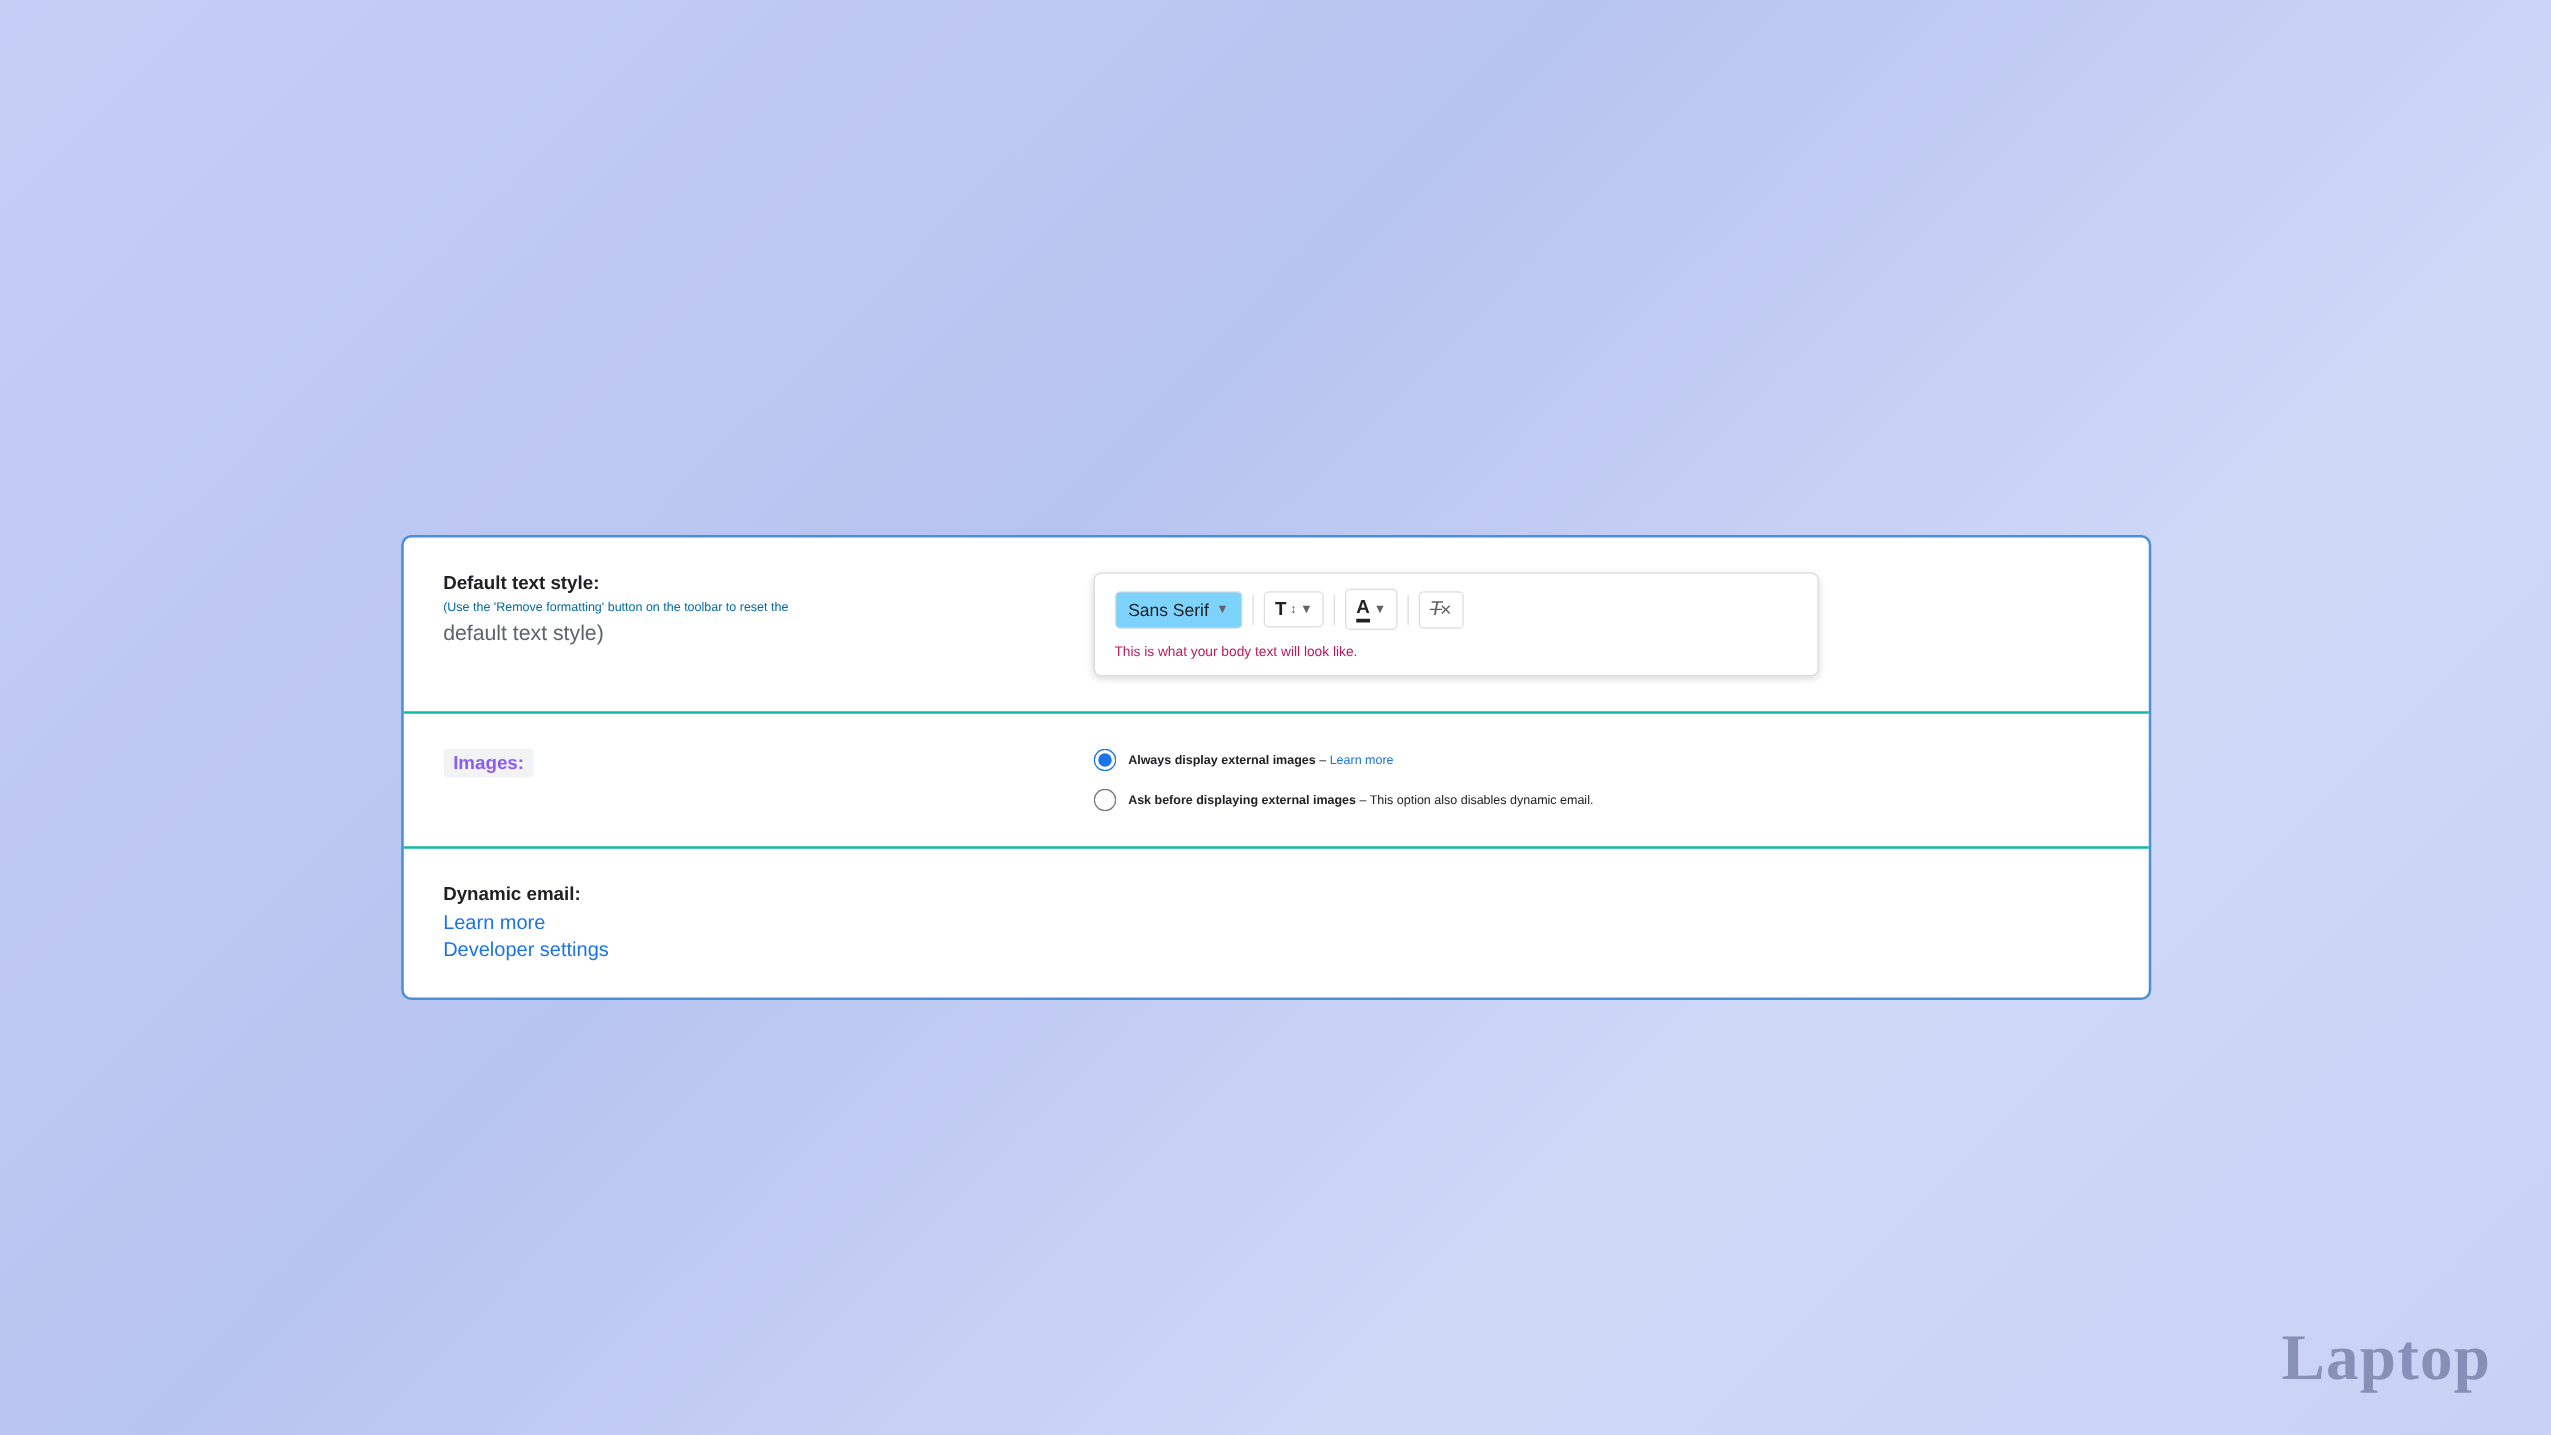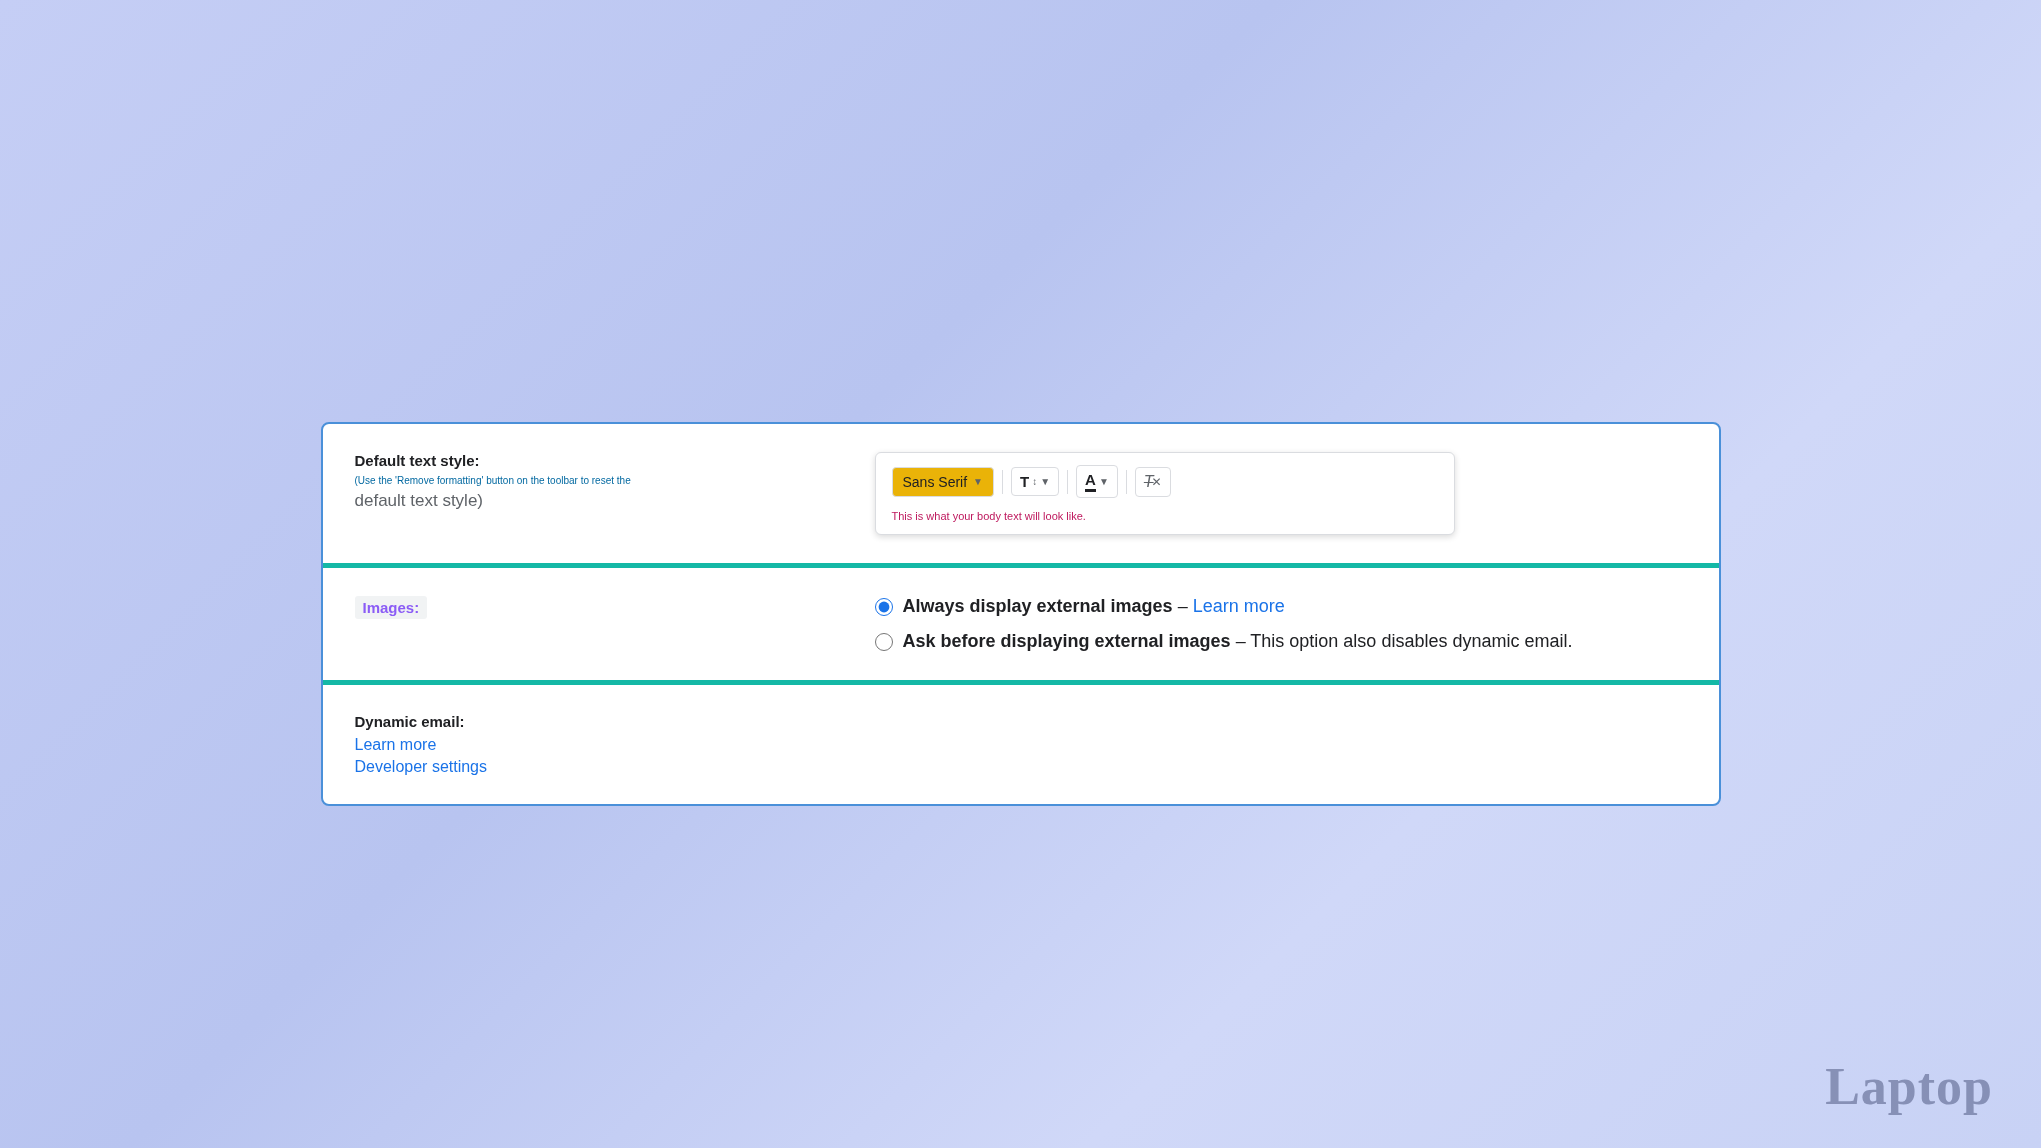--- a/index.html
+++ b/index.html
@@ -26,21 +26,21 @@
       width: 1400px;
       padding: 0;
       position: relative;
       margin-top: 80px;
     }
 
     .settings-row {
       display: flex;
       align-items: flex-start;
       padding: 28px 32px;
-      border-bottom: 5px solid #14b8a6;
+      border-bottom: 2px solid #14b8a6;
       position: relative;
     }
 
     .settings-row:last-child {
       border-bottom: none;
       flex-direction: column;
     }
 
     .settings-label {
       width: 520px;
@@ -91,21 +91,21 @@
     .font-selector {
       display: flex;
       align-items: center;
       gap: 6px;
       padding: 6px 10px;
       border: 1px solid #dadce0;
       border-radius: 4px;
       font-size: 14px;
       color: #202124;
       cursor: pointer;
-      background: #eab308;
+      background: #7dd3fc;
     }
 
     .font-selector .dropdown-arrow {
       font-size: 10px;
       color: #5f6368;
     }
 
     .toolbar-divider {
       width: 1px;
       height: 24px;
@@ -176,21 +176,21 @@
 
     .radio-input {
       width: 18px;
       height: 18px;
       cursor: pointer;
       accent-color: #1a73e8;
       flex-shrink: 0;
     }
 
     .radio-label {
-      font-size: 18px;
+      font-size: 10px;
       color: #202124;
     }
 
     .radio-label strong {
       font-weight: 700;
     }
 
     .link-blue {
       color: #1a73e8;
       text-decoration: none;

